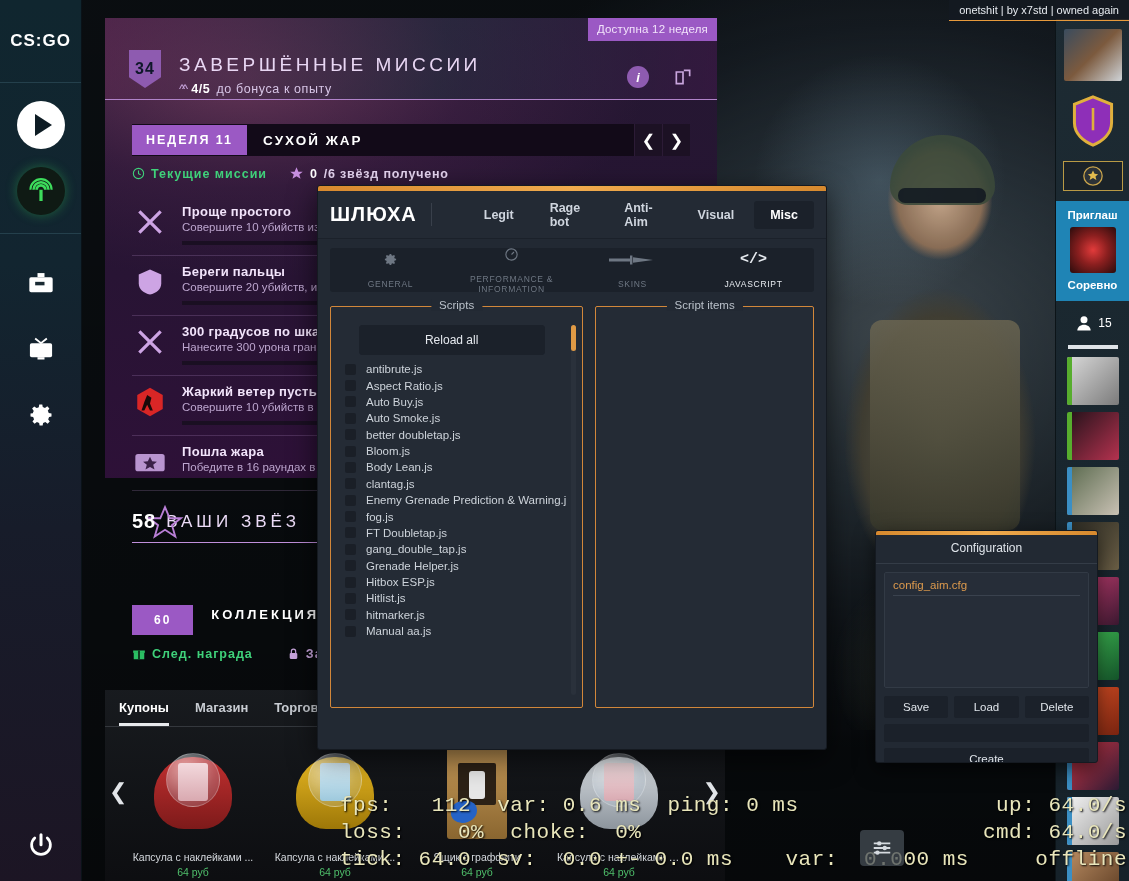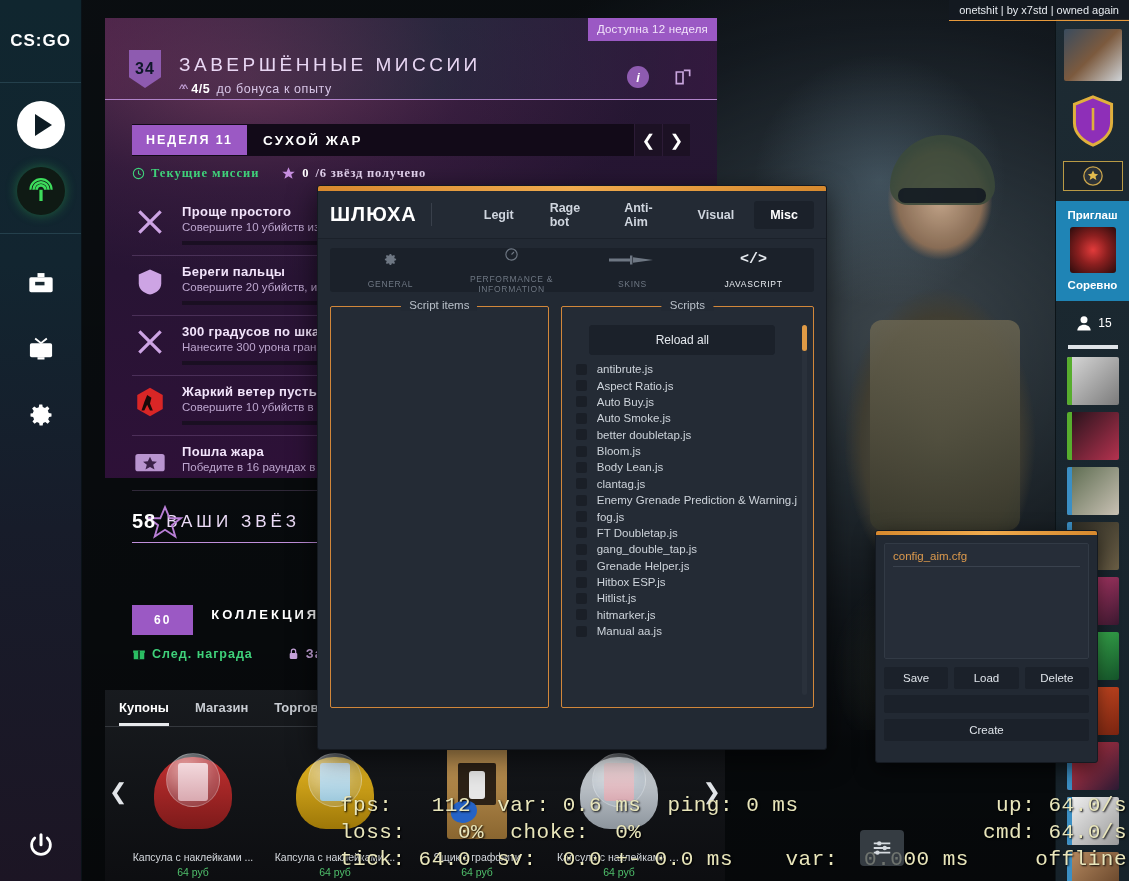--- a/index.html
+++ b/index.html
@@ -98,21 +98,21 @@
   .hero-icons { position:absolute; right:24px; top:48px; display:flex; gap:24px; align-items:center; }
   .circ-i { width:22px;height:22px;border-radius:50%;background:#8e5bb0;color:#fff;
     display:flex;align-items:center;justify-content:center;font-size:13px;font-weight:bold;font-style:italic;}
 
   .weekbar { position:absolute; left:27px; top:106px; right:27px; height:32px; background:#120a18; display:flex; align-items:center;}
   .weekbar .wk { background:#9b59c4; color:#fff; font-size:12.5px; font-weight:bold; letter-spacing:2px; padding:8px 14px; }
   .weekbar .nm { color:#fff; font-size:13.5px; font-weight:bold; letter-spacing:2px; margin-left:16px; }
   .weekbar .arrows { margin-left:auto; display:flex; }
   .weekbar .arrows div { width:28px;height:32px;background:#1c1124;color:#fff;display:flex;align-items:center;justify-content:center;font-size:16px;border-left:1px solid #2c1b36;}
 
-  .statusrow { position:absolute; left:27px; top:148px; display:flex; gap:22px; align-items:center;font-family:Liberation Serif, serif; }
+  .statusrow { position:absolute; left:27px; top:148px; display:flex; gap:22px; align-items:center; }
   .statusrow .cur { color:#3fd17a; font-size:12.5px; font-weight:bold; letter-spacing:1px; display:flex;align-items:center;gap:6px;}
   .statusrow .st { color:#e7d6f2; font-size:12.5px; font-weight:bold; letter-spacing:.8px; display:flex;align-items:center;gap:6px;}
   .statusrow .st b { color:#fff; }
 
   .mission-list { position:absolute; left:27px; top:178px; right:27px; }
   .mrow { display:flex; align-items:flex-start; gap:14px; padding:8px 0 10px; border-bottom:1px solid rgba(190,150,215,.22); }
   .mrow .mico { width:36px; height:36px; flex:none; display:flex;align-items:center;justify-content:center; }
   .mrow .mtxt { flex:1; min-width:0; }
   .mrow .mname { color:#f2e4fb; font-size:13px; font-weight:bold; letter-spacing:.3px; }
   .mrow .mdesc { color:#bda6cf; font-size:11.5px; margin-top:2px; white-space:nowrap; overflow:hidden; }
@@ -607,23 +607,20 @@
       </div>
       <div class="subtab active">
         <div class="ic">
           <span style="font-size:15px;font-weight:bold;font-family:'Liberation Mono',monospace;">&lt;/&gt;</span>
         </div>
         <div class="lb">JAVASCRIPT</div>
       </div>
     </div>
 
     <div class="panes">
-      <div class="group">
-        <div class="gtitle">Script items</div>
-      </div>
       <div class="group scripts">
         <div class="gtitle">Scripts</div>
         <div class="scriptbox">
           <div class="reload">Reload all</div>
           <div class="srow">
               <div class="cbx"></div>
               <div class="sn">antibrute.js</div>
             </div>
           <div class="srow">
               <div class="cbx"></div>
@@ -687,26 +684,30 @@
             </div>
           <div class="srow">
               <div class="cbx"></div>
               <div class="sn">Manual aa.js</div>
             </div>
           <div class="sbar">
               <i></i>
             </div>
         </div>
       </div>
+      <div class="group">
+        <div class="gtitle">Script items</div>
+      </div>
     </div>
 
   </div>
 
   <div class="cfgwin">
     <div class="cfg-top"></div>
+    <div class="cfg-title">Configuration</div>
     <div class="cfg-list">
       <div class="cfg-item">config_aim.cfg</div>
     </div>
     <div class="cfg-btns">
       <div class="cfg-btn">Save</div>
       <div class="cfg-btn">Load</div>
       <div class="cfg-btn">Delete</div>
     </div>
     <div class="cfg-input"></div>
     <div class="cfg-create">Create</div>

